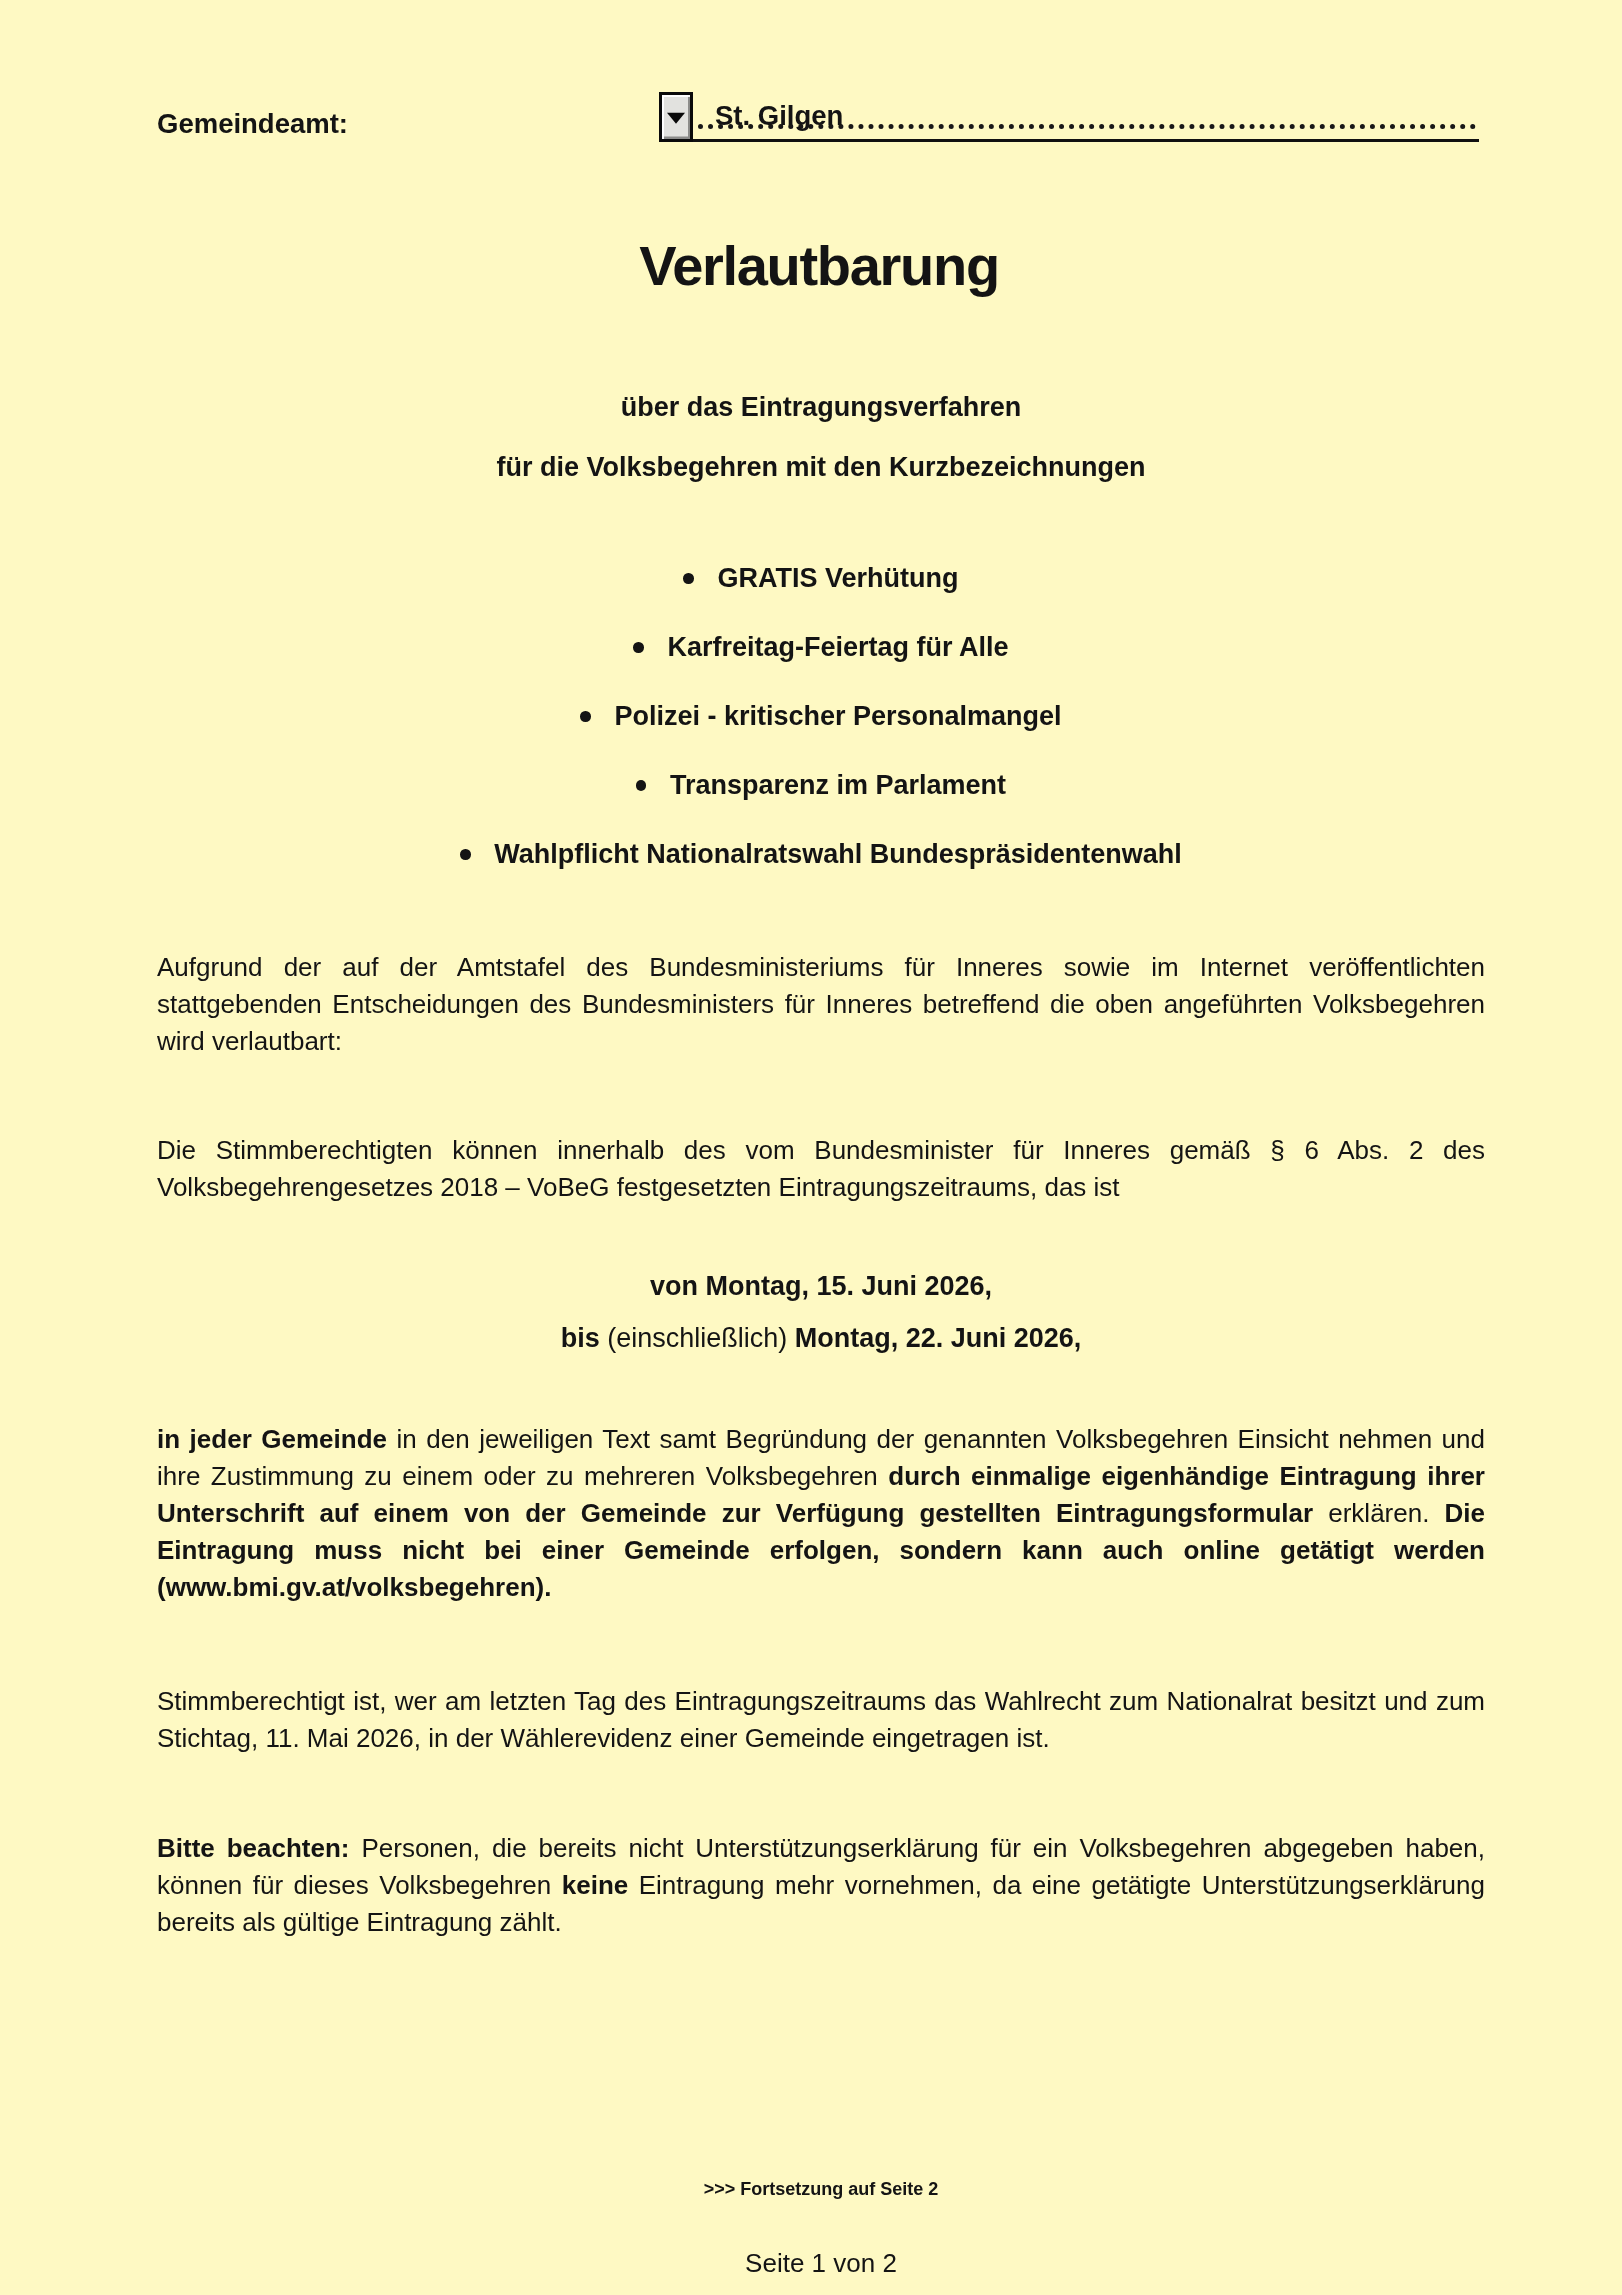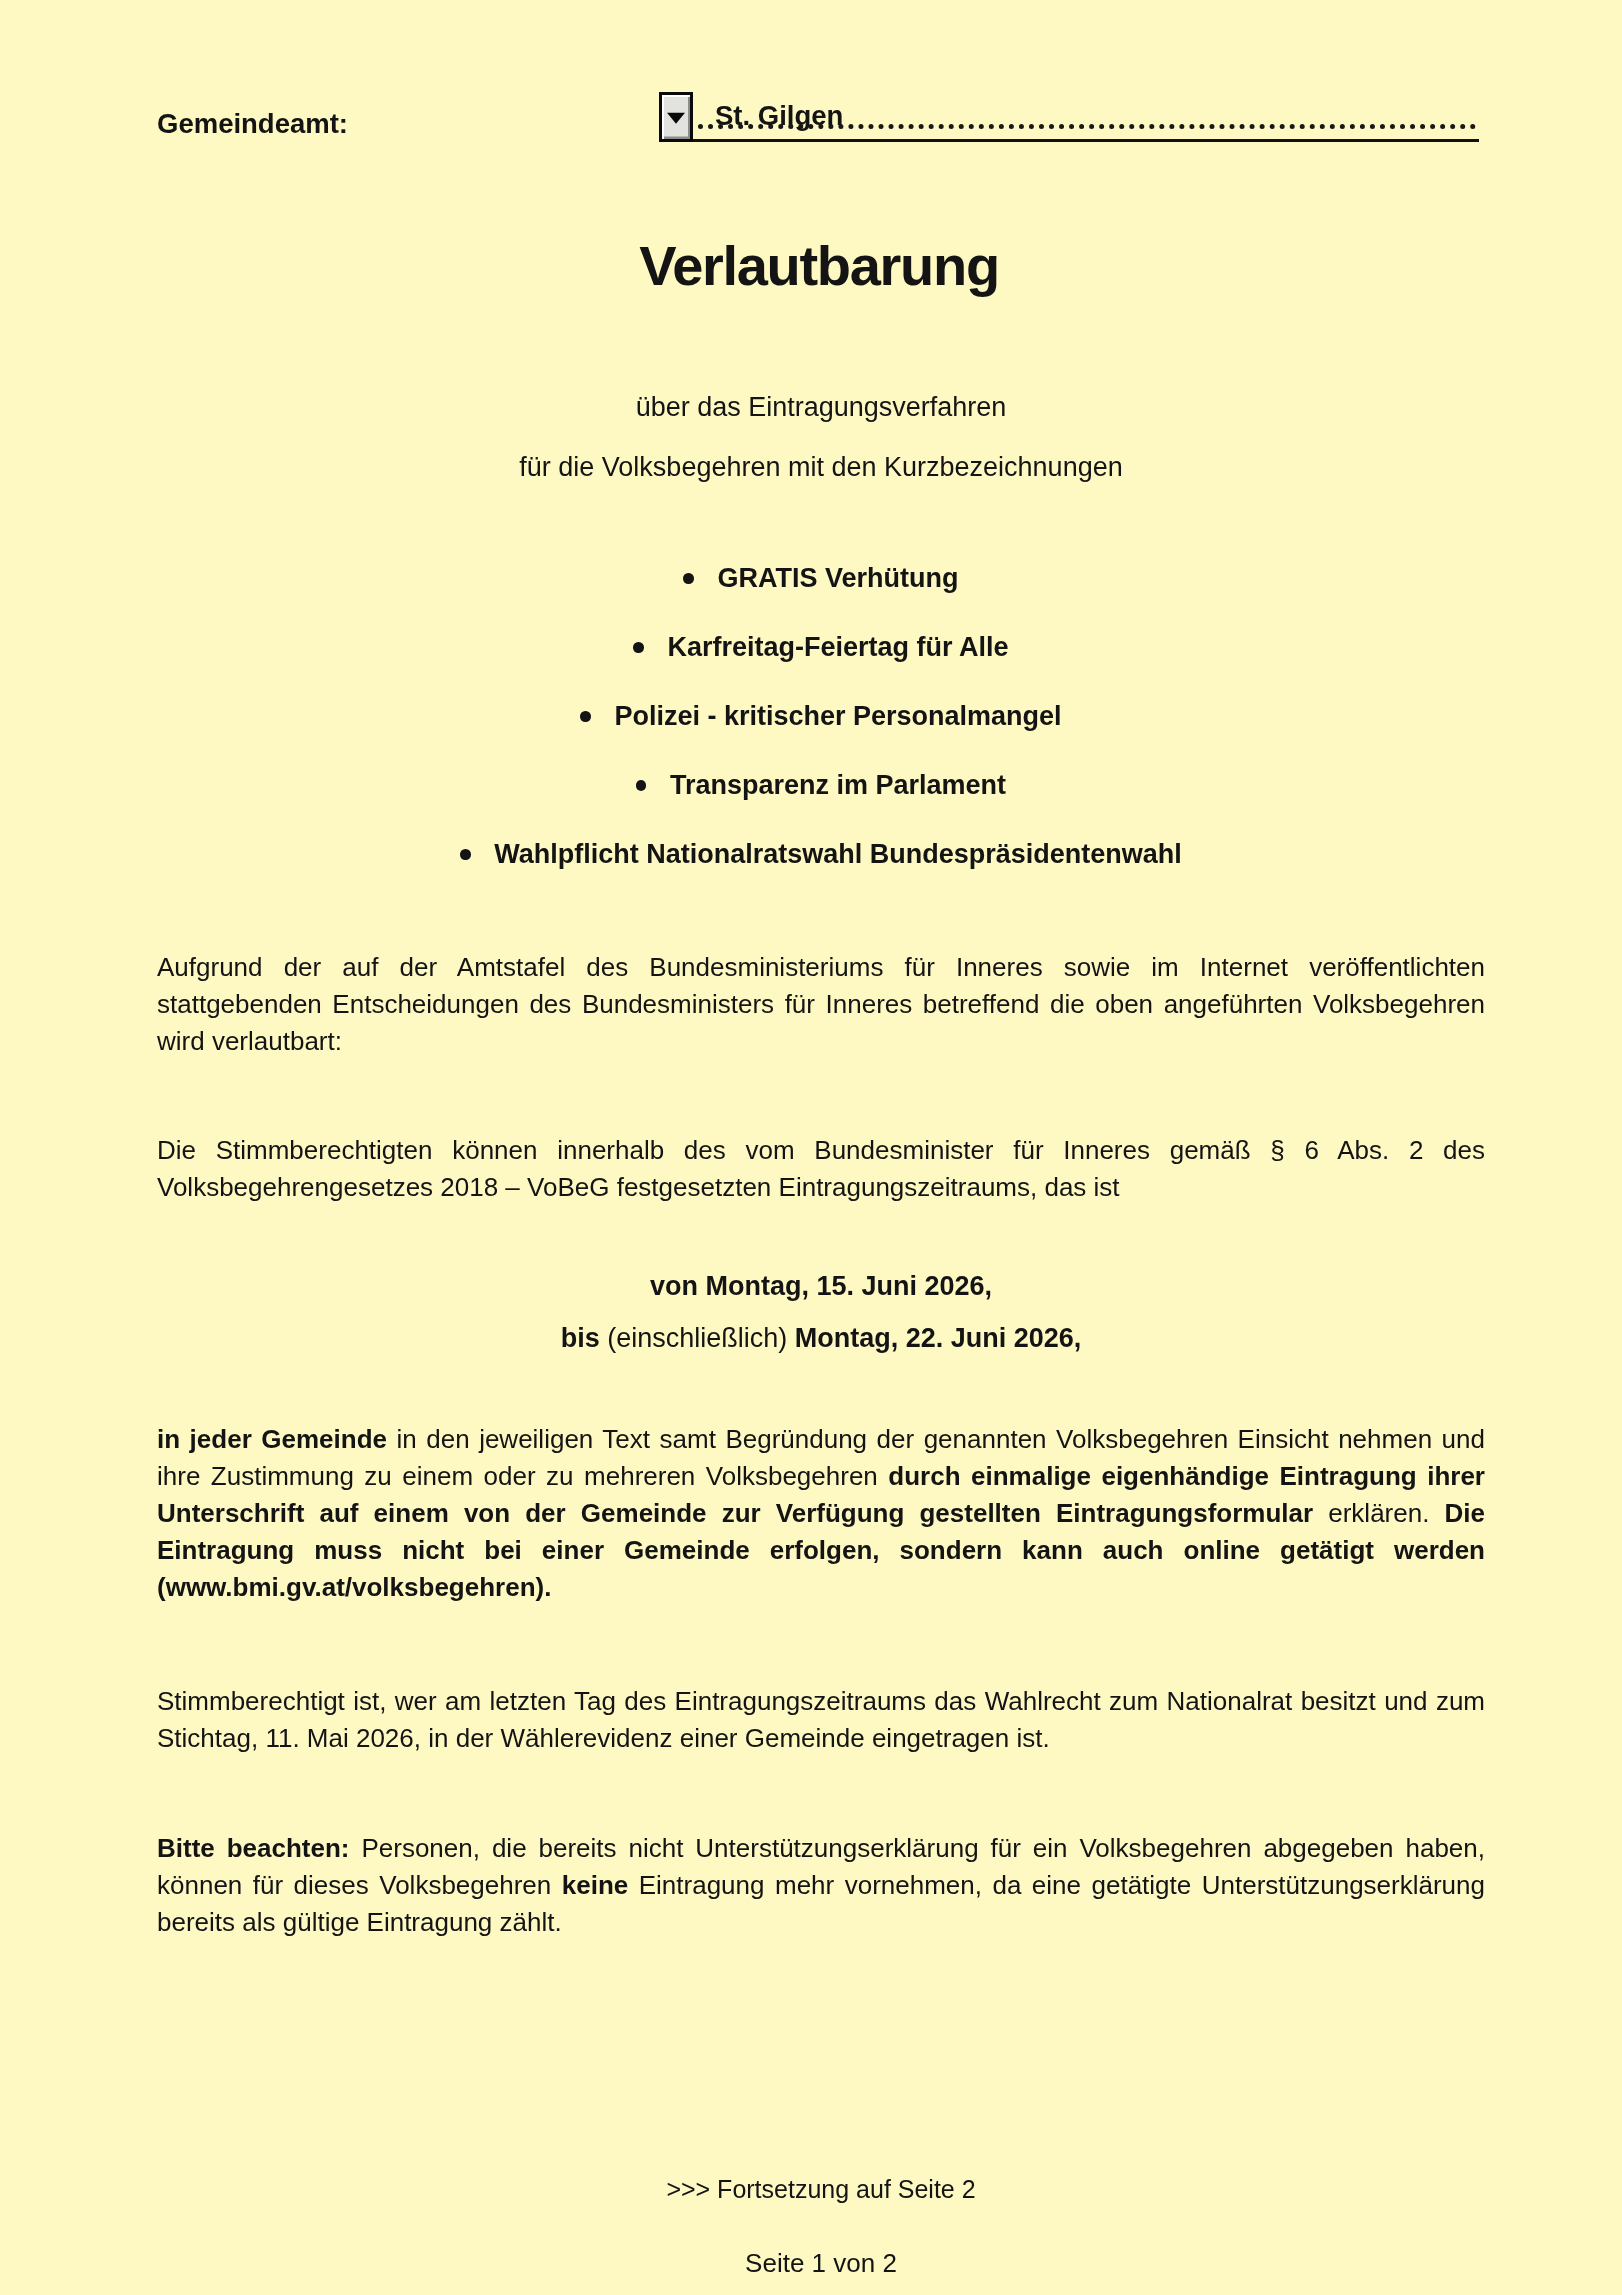--- a/index.html
+++ b/index.html
@@ -36,21 +36,21 @@
   }
   .leader { position:absolute; left:34px; right:0; top:0; height:50px; border-bottom:3.3px solid #111; }
   .dotted-line { position:absolute; left:5.2px; right:2.6px; bottom:10.5px; border-bottom:5.2px dotted #181818; }
   .field-text { position:absolute; left:22px; bottom:9.2px; font-weight:700; font-size:27.5px; line-height:1; white-space:nowrap; }
 
   
   .title {
     position:absolute; left:0; width:100%; top:225px;
     text-align:center; font-weight:700; font-size:56px; line-height:82px; letter-spacing:-1.3px;margin-left:8px;
   }
-  .subtitle { position:absolute; left:157px; width:1328px; text-align:center; font-weight:400; font-size:27px; line-height:37px; }
+  .subtitle { position:absolute; left:157px; width:1328px; text-align:center; font-weight:700; font-size:27px; line-height:37px; }
   .s1 { top:389px; }
   .s2 { top:449px; }
 
   
   .bullets { position:absolute; left:157px; width:1328px; top:560px; }
   .bullet-line {
     display:flex; justify-content:center; align-items:center;
     height:37px; margin-bottom:32px;
     font-weight:700; font-size:27px;
   }
@@ -68,21 +68,21 @@
   .p4 { top:1683px; }
   .p5 { top:1830px; }
 
   
   .date-line { position:absolute; left:157px; width:1328px; text-align:center; font-size:27px; line-height:37px; }
   .d1 { top:1268px; }
   .d2 { top:1320px; }
 
   
   .footer-line { position:absolute; left:157px; width:1328px; text-align:center; line-height:37px; }
-  .f1 { top:2171px; font-weight:400; font-size:25px; }
+  .f1 { top:2171px; font-weight:700; font-size:18px; }
   .f2 { top:2245px; font-size:26px; }
 </style>
 </head>
 <body>
 
 <div class="page">
 
   <div class="header">
     <div class="header-label">Gemeindeamt:</div>
     <div class="header-field">

